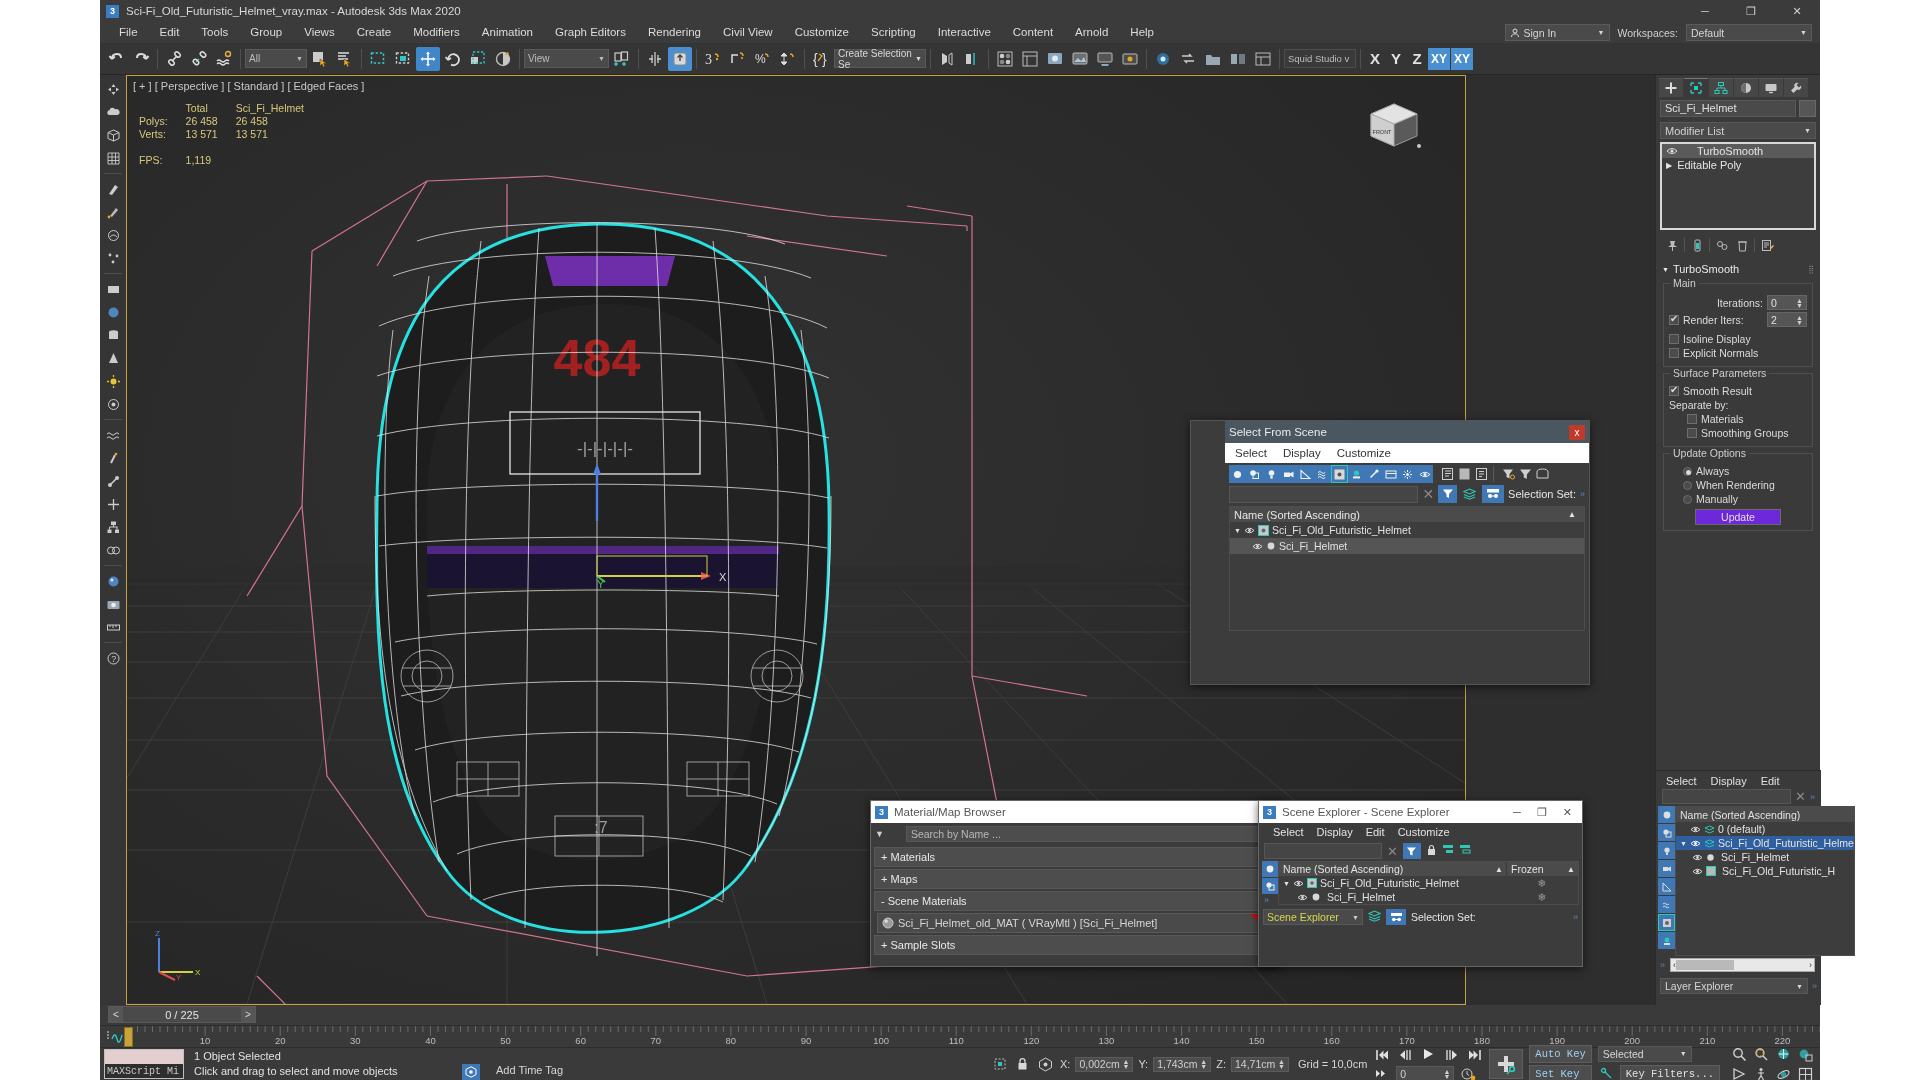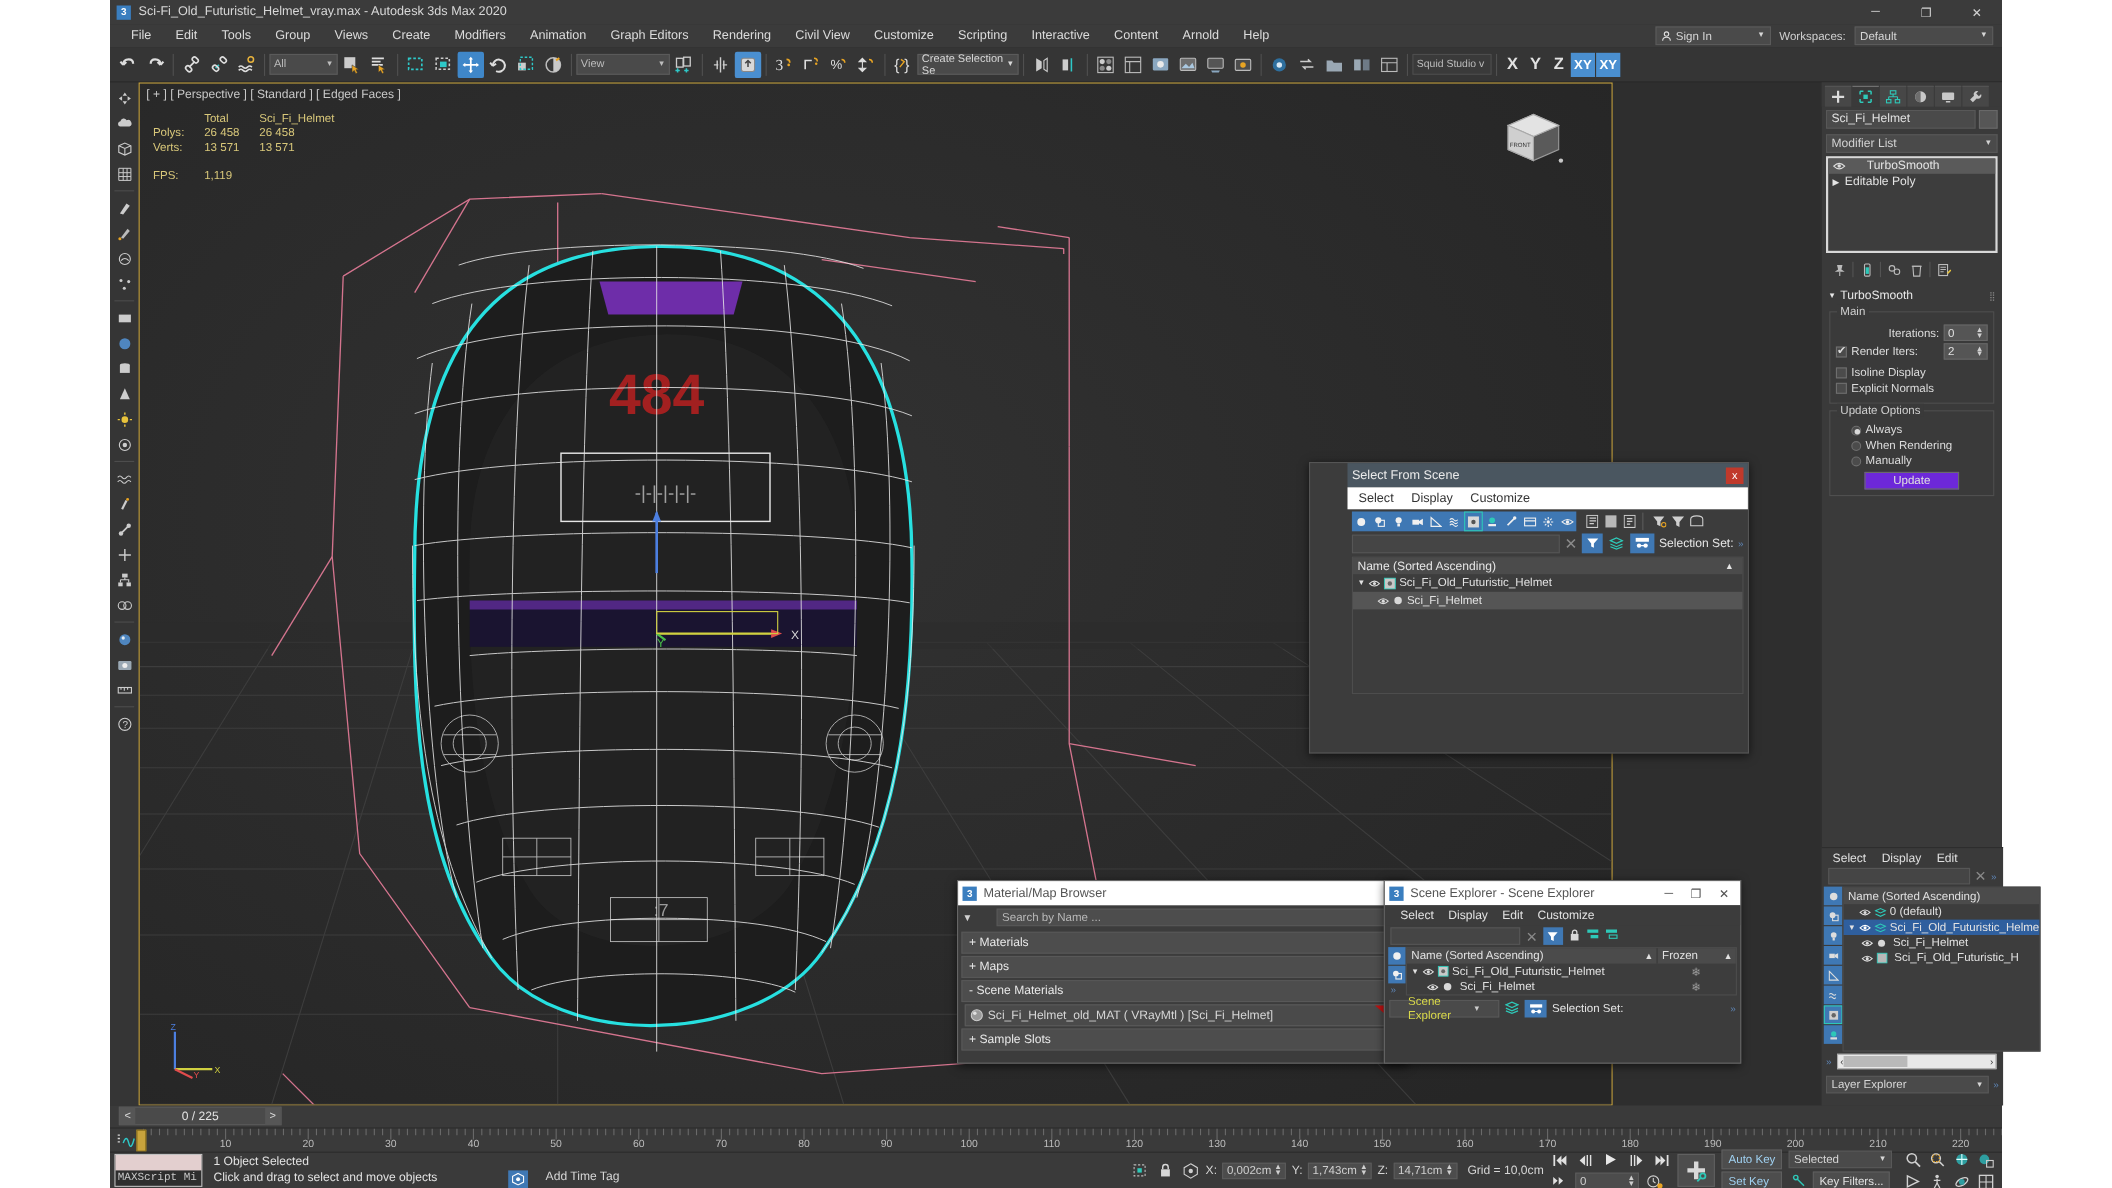--- a/index.html
+++ b/index.html
@@ -172,21 +172,21 @@
   .se-fld { width:118px; height:16px; background:#454545; border:1px solid #565656; }
   .se-body { display:flex; margin:0 3px; }
   .se-icons { width:16px; display:flex; flex-direction:column; gap:1px; }
   .se-icons .ic { width:16px; height:16px; background:#3f78b4; display:flex; align-items:center;
                   justify-content:center; }
   .se-tree { flex:1; background:#3d3d3d; border:1px solid #4d4d4d; }
   .se-hdr { height:14px; background:#4b4b4b; display:flex; align-items:center; font-size:10.5px;
             padding-left:4px; color:#e2e2e2; }
   .se-foot { display:flex; align-items:center; gap:5px; padding:4px 4px; }
   .se-combo { width:100px; height:16px; background:#4a4a4a; border:1px solid #585858; font-size:10.5px;
-              color:#d8d84a; display:flex; align-items:center; padding:0 16px; }
+              color:#d8d84a; display:flex; align-items:center; padding:0 3px; }
 
   
   .timeslider { position:absolute; left:0; top:1005px; width:1720px; height:20px; background:#3a3a3a; }
   .ts-inner { position:absolute; left:8px; top:1px; width:148px; height:17px; background:#4a4a4a;
               border:1px solid #5a5a5a; display:flex; align-items:center; }
   .ts-arrow { width:14px; height:15px; display:flex; align-items:center; justify-content:center;
               font-size:10px; background:#565656; }
   .ts-val { flex:1; text-align:center; font-size:11px; color:#e4e4e4; }
   .trackbar { position:absolute; left:0; top:1025px; width:1720px; height:22px; background:#3a3a3a;
               border-top:1px solid #2c2c2c; }
@@ -199,21 +199,21 @@
   .ms-top { height:14px; background:#e3cfcf; }
   .ms-bot { height:14px; font-family:"Liberation Mono", monospace; font-size:10px; color:#c9c9c9;
             display:flex; align-items:center; padding-left:2px; }
   .status-lines { margin-left:10px; font-size:11px; line-height:15px; color:#e2e2e2; }
   .coords { display:flex; align-items:center; gap:5px; margin-left:auto; font-size:11px; }
   .coordfld { width:58px; height:15px; background:#4c4c4c; border:1px solid #5b5b5b; display:flex;
               align-items:center; font-size:10.5px; padding:0 3px; color:#cfcfcf; }
   .coordfld .arrows { margin-left:auto; font-size:7px; line-height:5px; color:#cfcfcf; }
   .anim-area { display:flex; align-items:center; gap:6px; padding:0 6px; }
   .keybtn { background:#4d4d4d; border:1px solid #5e5e5e; font-size:10.5px; color:#e0e0e0;
-            padding:2px 5px; }
+            padding:2px 5px;font-family:Liberation Mono, monospace; }
   .keybtn.blue { color:#9fd0f0; }
   .selcombo { width:94px; height:16px; background:#4a4a4a; border:1px solid #585858; font-size:10.5px;
               display:flex; align-items:center; padding:0 4px; }
   .navicon { width:18px; height:17px; display:flex; align-items:center; justify-content:center; color:#d0d0d0; }
   .bigplus { width:34px; height:30px; background:#4d4d4d; border:1px solid #606060; display:flex;
              align-items:center; justify-content:center; }
 </style>
 </head>
 <body>
 
@@ -973,20 +973,38 @@
           <div class="frow" style="margin-top:6px">
             <span class="cb"></span>
             <span>Isoline Display</span>
           </div>
           <div class="frow">
             <span class="cb"></span>
             <span>Explicit Normals</span>
           </div>
         </div>
 
+        <div class="grp">
+          <div class="grp-title">Surface Parameters</div>
+          <div class="frow">
+            <span class="cb ck"></span>
+            <span>Smooth Result</span>
+          </div>
+          <div class="frow">
+            <span>Separate by:</span>
+          </div>
+          <div class="frow" style="padding-left:18px">
+            <span class="cb"></span>
+            <span>Materials</span>
+          </div>
+          <div class="frow" style="padding-left:18px">
+            <span class="cb"></span>
+            <span>Smoothing Groups</span>
+          </div>
+        </div>
 
         <div class="grp">
           <div class="grp-title">Update Options</div>
           <div class="frow" style="padding-left:14px">
             <span class="radio on"></span>
             <span>Always</span>
           </div>
           <div class="frow" style="padding-left:14px">
             <span class="radio"></span>
             <span>When Rendering</span>

